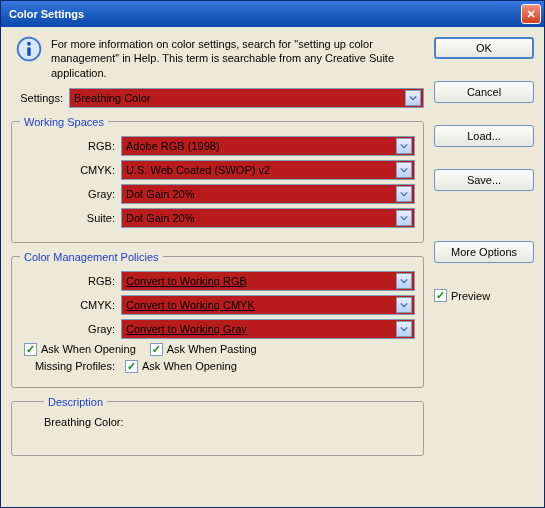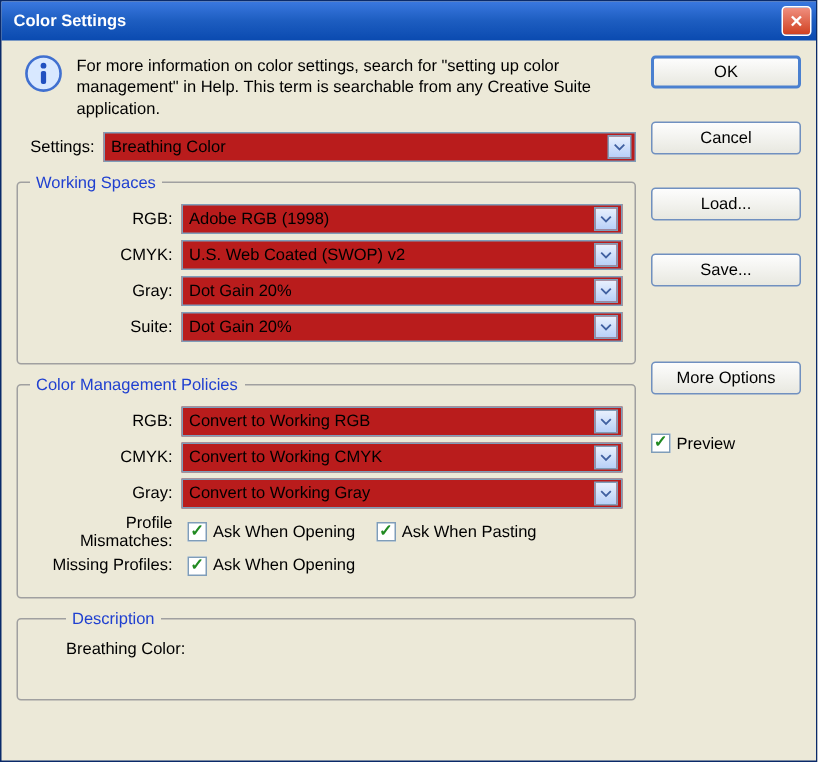--- a/index.html
+++ b/index.html
@@ -16,21 +16,21 @@
   .settings-row { display: flex; align-items: center; gap: 6px; margin-bottom: 8px; padding-left: 4px; }
   .settings-row label { width: 48px; text-align: right; }
   .select { flex: 1; height: 20px; border: 1px solid #7f9db9; background: #b91c1c; display: flex; align-items: center; padding: 0 2px 0 4px; justify-content: space-between; }
   .select .arrow { width: 16px; height: 16px; background: linear-gradient(to bottom, #e8f0fd, #b8d0f8); border: 1px solid #7f9db9; display:flex; align-items:center; justify-content:center; }
   .arrow svg { width: 8px; height: 8px; }
   fieldset { border: 1px solid #a0a0a0; border-radius: 3px; margin: 0 0 8px 0; padding: 8px 8px 10px 8px; }
   legend { color: #2040d0; padding: 0 4px; }
   .form-row { display: flex; align-items: center; gap: 6px; margin-bottom: 4px; }
   .form-row .lbl { width: 95px; text-align: right; }
   .form-row .sel-wide { flex: 1; }
-  .form-row .sel-narrow { width: 170px; }
+  .form-row .sel-narrow { width: 170px; text-decoration: underline; }
   .checks { display: flex; gap: 14px; padding-left: 4px; }
   .chk { display: flex; align-items: center; gap: 4px; }
   .checkbox { width: 13px; height: 13px; border: 1px solid #7f9db9; background: #fff; display: flex; align-items: center; justify-content: center; color: #218a21; font-size: 11px; font-weight: bold; line-height: 1; }
   .btn { height: 22px; border: 1px solid #7090c0; border-radius: 3px; background: linear-gradient(to bottom, #fdfdfd, #e8e8e0); display: flex; align-items: center; justify-content: center; cursor: default; }
   .btn.default { border: 2px solid #4a80d0; }
   .desc-box { min-height: 60px; padding-left: 32px; }
   .desc-label { color: #000; margin-bottom: 4px; }
   .preview-row { display:flex; align-items:center; gap:4px; margin-top:4px; }
 </style>
 </head>
@@ -143,21 +143,20 @@
           <div class="select sel-narrow">
             <span>Convert to Working Gray</span>
             <span class="arrow">
                 <svg viewBox="0 0 10 10">
                   <path d="M1 3 L5 7 L9 3" fill="none" stroke="#4060a0" stroke-width="1.5"></path>
                 </svg>
               </span>
           </div>
         </div>
         <div class="form-row">
-          <span class="lbl">Profile Mismatches:</span>
           <div class="checks">
             <div class="chk">
               <div class="checkbox">✓</div>
               <span>Ask When Opening</span>
             </div>
             <div class="chk">
               <div class="checkbox">✓</div>
               <span>Ask When Pasting</span>
             </div>
           </div>

